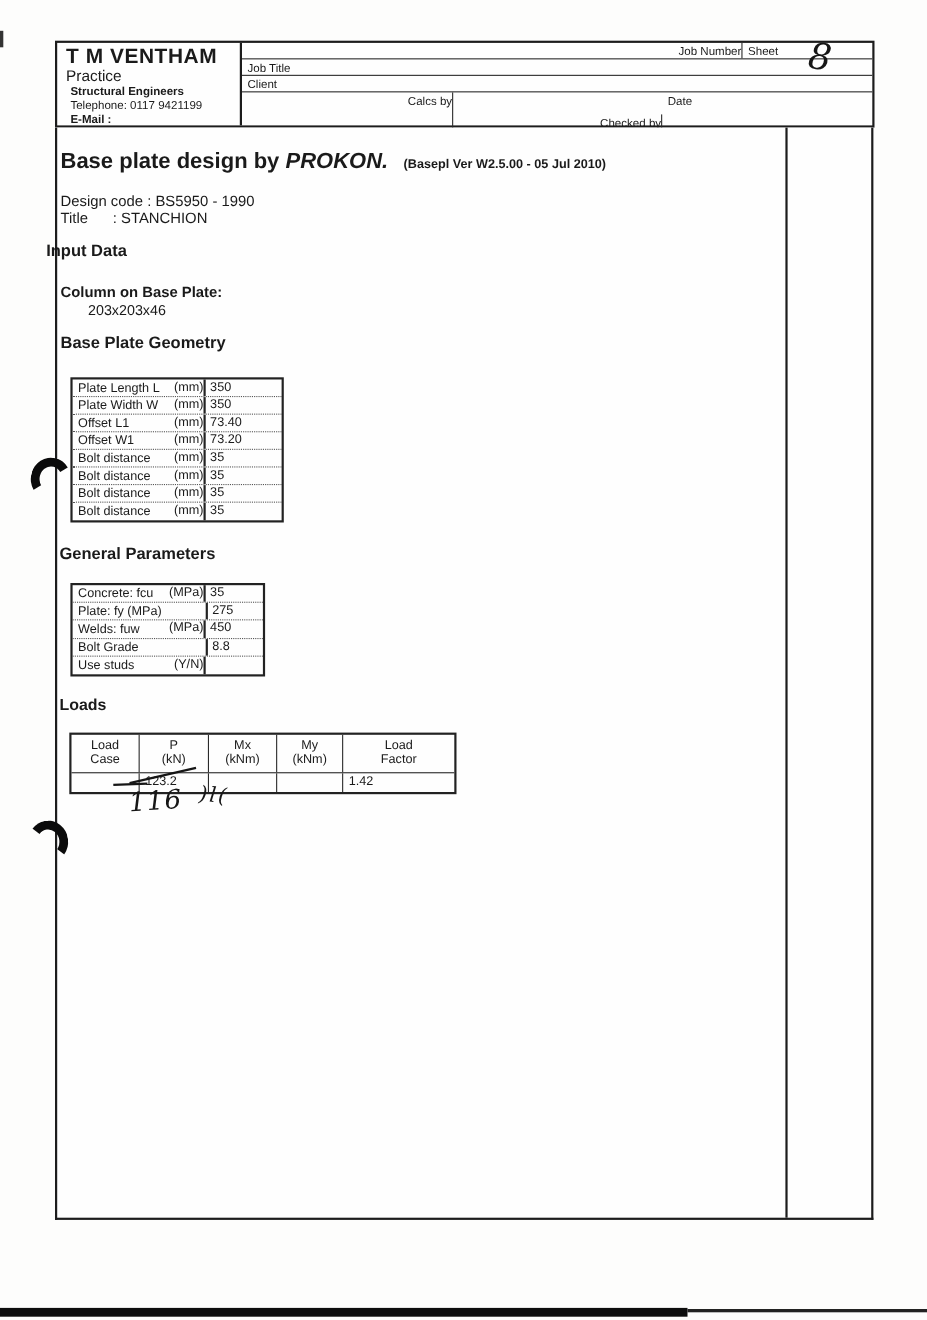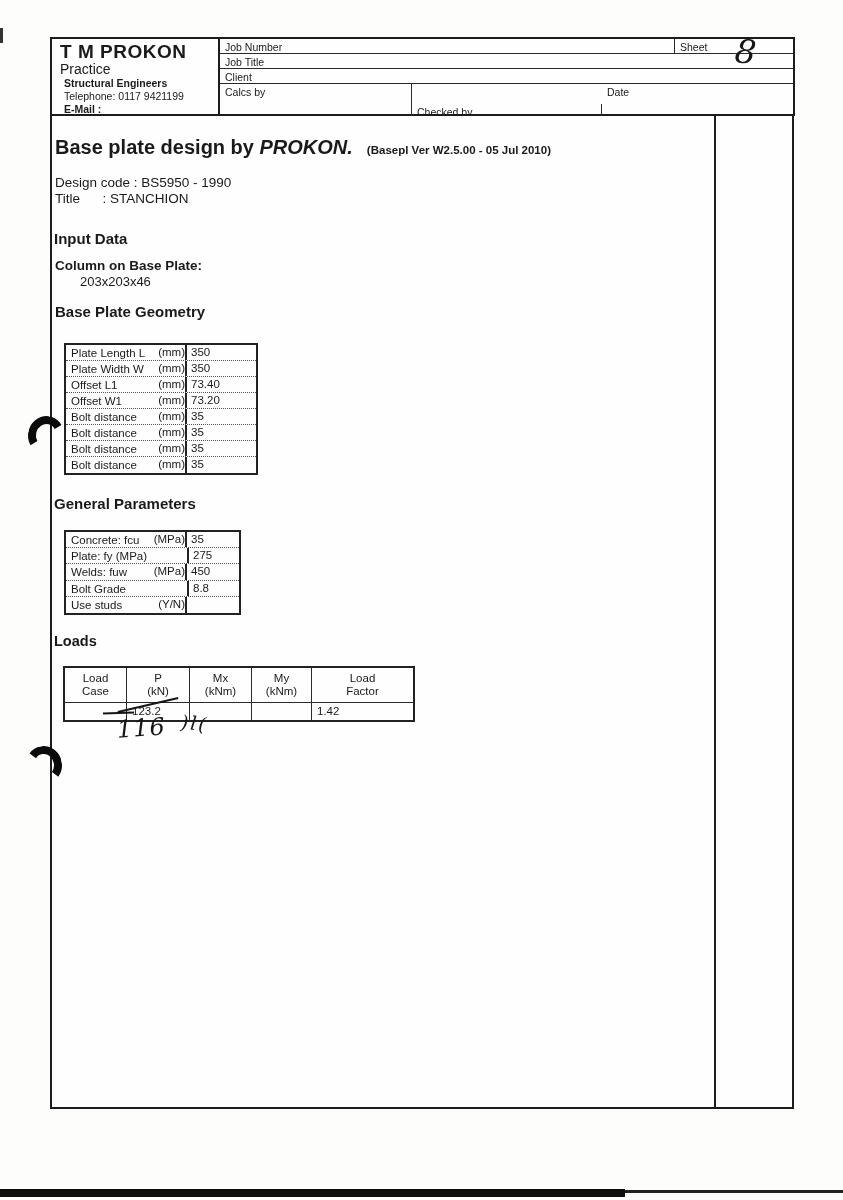--- a/index.html
+++ b/index.html
@@ -23,21 +23,21 @@
     padding:3px 6px 0 8px;
   }
   .co-name{font-size:19px;font-weight:600;letter-spacing:.5px;line-height:20px;}
   .co-sub{font-size:14px;line-height:15px;}
   .co-small{font-size:10.5px;line-height:13px;padding-left:4px;}
   .co-bold{font-weight:700;}
   .hdr-fields{flex:1;display:flex;flex-direction:column;}
   .hdr-row{display:flex;border-bottom:1.5px solid #2a2a2a;box-sizing:border-box;flex:1;}
   .hdr-row:last-child{border-bottom:none;}
   .hdr-cell{font-size:10.5px;padding:2px 0 0 5px;box-sizing:border-box;}
-  .cell-sep{border-right:1.5px solid #2a2a2a;}
+  .cell-sep{border-right:1.5px solid #2a2a2a;text-align:right;}
   .w-job{flex:1;}
   .w-sheet{width:118px;}
   .w-calcs{width:192px;}
   .w-checked{width:190px;margin-top:20px;}
   .w-date{flex:1;}
 
   
   .content-box{
     left:50px;top:116px;width:744px;height:993px;
     border-left:2px solid #1c1c1c;border-right:2px solid #1c1c1c;border-bottom:2px solid #1c1c1c;
@@ -102,21 +102,21 @@
   }
   .scan-bar-a{left:0;top:1189px;width:625px;height:8px;background:#0d0d0d;}
   .scan-bar-b{left:625px;top:1190px;width:218px;height:3px;background:#222;}
   .scan-tick{left:0;top:28px;width:3px;height:15px;background:#333;}
 </style>
 </head>
 <body>
 
 <div class="abs hdr-box">
   <div class="hdr-company">
-    <div class="co-name">T M PROKON</div>
+    <div class="co-name">T M VENTHAM</div>
     <div class="co-sub">Practice</div>
     <div class="co-small co-bold">Structural Engineers</div>
     <div class="co-small">Telephone: 0117 9421199</div>
     <div class="co-small co-bold">E-Mail : mail@tmventham.com</div>
   </div>
   <div class="hdr-fields">
     <div class="hdr-row">
       <div class="hdr-cell cell-sep w-job">Job Number</div>
       <div class="hdr-cell w-sheet">Sheet</div>
     </div>
@@ -140,21 +140,21 @@
 <div class="abs margin-divider"></div>
 
 <div class="abs doc-title">
   <span>Base plate design by </span><span class="prokon">PROKON.</span><span class="version">(Basepl Ver W2.5.00 - 05 Jul 2010)</span>
 </div>
 <div class="abs code-line">
   <div class="pre">Design code : BS5950 - 1990</div>
   <div class="pre">Title      : STANCHION</div>
 </div>
 
-<div class="abs h-section" style="left:54px;top:220px;margin-top:10px;">Input Data</div>
+<div class="abs h-section" style="left:42px;top:220px;">Input Data</div>
 
 <div class="abs h-sub" style="left:55px;top:258px;">Column on Base Plate:</div>
 <div class="abs t-plain" style="left:55px;top:274px;margin-left:25px;">203x203x46</div>
 
 <div class="abs h-section" style="left:55px;top:303px;">Base Plate Geometry</div>
 
 <div class="abs ptable" style="left:64px;top:343px;width:194px;">
   <div class="prow g-row">
     <div class="pcell pc-label">Plate Length L</div>
     <div class="pcell pc-unit">(mm)</div>

